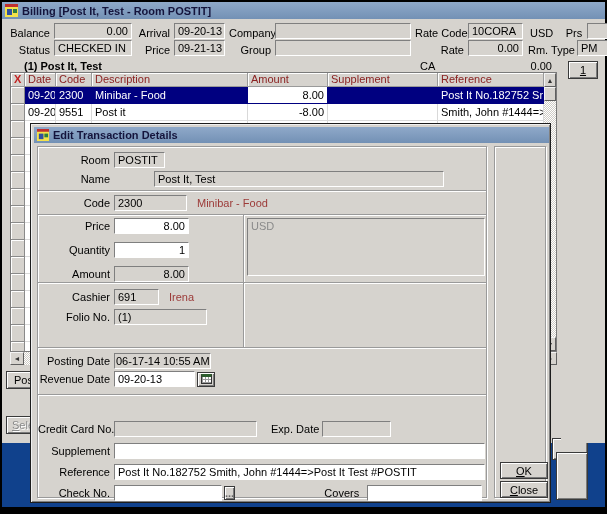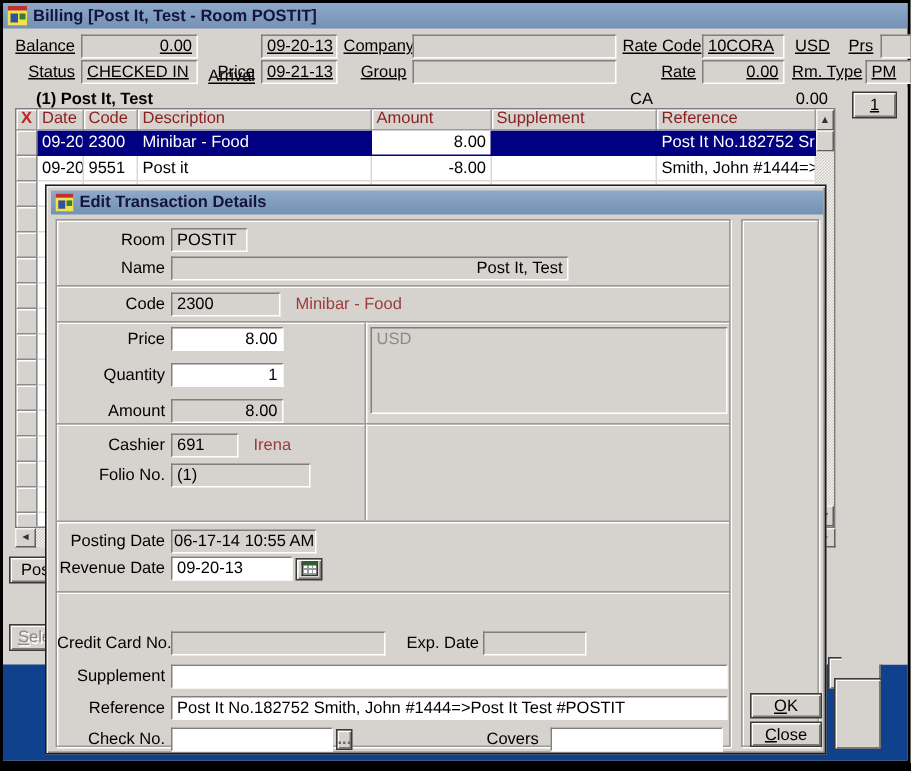--- a/index.html
+++ b/index.html
@@ -9,21 +9,21 @@
   .abs { position:absolute; }
 
   
   #win-bg { left:2px; top:2px; width:603px; height:505px; background:#d6d3ce; }
   .titlebar { background:linear-gradient(#8fa9c9,#7391b5); display:flex; align-items:center;
               padding-left:3px; color:#14143c; font-weight:bold; }
   #main-titlebar { left:2px; top:2px; width:603px; height:17px; }
   .appicon { width:13px; height:13px; margin-right:4px; flex:none; }
 
   
-  .inforow { position:absolute; left:4px; width:599px; height:16px; display:flex; align-items:center;text-decoration:underline; }
+  .inforow { position:absolute; left:4px; width:599px; height:16px; display:flex; align-items:flex-end; }
   .lbl { text-align:right; white-space:nowrap; flex:none; }
   .fld, .ifld { height:16px; line-height:14px; border:1px solid; border-color:#7f7f7f #ffffff #ffffff #7f7f7f;
          background:#d6d3ce; padding:0 3px; white-space:nowrap; overflow:hidden; flex:none; }
   .ifld { background:#fff; font:11px "Liberation Sans","DejaVu Sans",sans-serif; }
   .ta-r { text-align:right; }
 
   
   #folio-title { left:24px; top:60px; font-weight:bold; }
   #folio-ca { left:420px; top:60px; }
   #folio-bal { left:460px; top:60px; width:92px; text-align:right; }
@@ -70,21 +70,21 @@
   #dlg-titlebar { left:3px; top:3px; width:515px; height:16px; font-weight:bold; }
   #dlg-main { left:6px; top:22px; width:450px; height:352px; border:1px solid #9a9a9a; box-shadow:1px 1px 0 #fff, inset 1px 1px 0 #fff; }
   #dlg-rightbox { left:463px; top:22px; width:52px; height:352px; border:1px solid #9a9a9a; box-shadow:1px 1px 0 #fff, inset 1px 1px 0 #fff; }
   .sec { position:absolute; left:0; width:100%; }
   .sec-line { border-top:1px solid #9a9a9a; box-shadow:inset 0 1px 0 #fff; }
   .frow { position:absolute; left:0; right:4px; display:flex; align-items:center; height:16px; }
   .frow .lbl { width:72px; margin-right:4px; }
   .vdiv { position:absolute; left:205px; top:0; bottom:0; width:2px; border-left:1px solid #9a9a9a; border-right:1px solid #fff; }
   .w45{width:45px;} .w51{width:51px;} .w69{width:69px;} .w73{width:73px;} .w75{width:75px;}
   .w81{width:81px;} .w93{width:93px;} .w97{width:97px;} .w108{width:108px;} .w115{width:115px;}
-  .w143{width:143px;} .w265{width:265px;text-align:right;} .w371{width:371px;}
+  .w143{width:143px;} .w265{width:290px;} .w371{width:371px;}
   .redtxt { color:#9c3a38; margin-left:10px; white-space:nowrap; }
   #usd-box { position:absolute; left:209px; top:3px; width:238px; height:58px; border:1px solid;
              border-color:#7f7f7f #ffffff #ffffff #7f7f7f; background:#d6d3ce; color:#8a8a8a; padding:1px 3px; }
   .cal-btn { width:18px; height:15px; margin-left:2px; }
   .cal-glyph { width:11px; height:10px; background:#fff; border:1px solid #333; border-top:3px solid #2e5e2e;
     background-image:repeating-linear-gradient(90deg,#999 0 1px,transparent 1px 3px),
                      repeating-linear-gradient(0deg,#999 0 1px,transparent 1px 3px); }
   .dots-btn { width:16px; height:14px; margin-left:2px; color:#666; font-weight:bold; line-height:8px; }
   #ok-btn { left:469px; top:338px; width:48px; height:17px; }
   #close-btn { left:469px; top:357px; width:48px; height:17px; }
@@ -332,21 +332,21 @@
       <span>Edit Transaction Details</span>
     </div>
 
     <div class="abs" id="dlg-main">
 
       <div class="sec" style="top:0; height:43px;">
         <div class="frow" style="top:5px;">
           <span class="lbl">Room</span>
           <div class="fld w51">POSTIT</div>
         </div>
-        <div class="frow" style="top:24px;">
+        <div class="frow" style="top:24px;gap:40px;">
           <span class="lbl">Name</span>
           <div class="fld w265">Post It, Test</div>
         </div>
       </div>
 
       <div class="sec sec-line" style="top:43px; height:24px;">
         <div class="frow" style="top:4px;">
           <span class="lbl">Code</span>
           <div class="fld w73">2300</div>
           <span class="redtxt">Minibar - Food</span>

